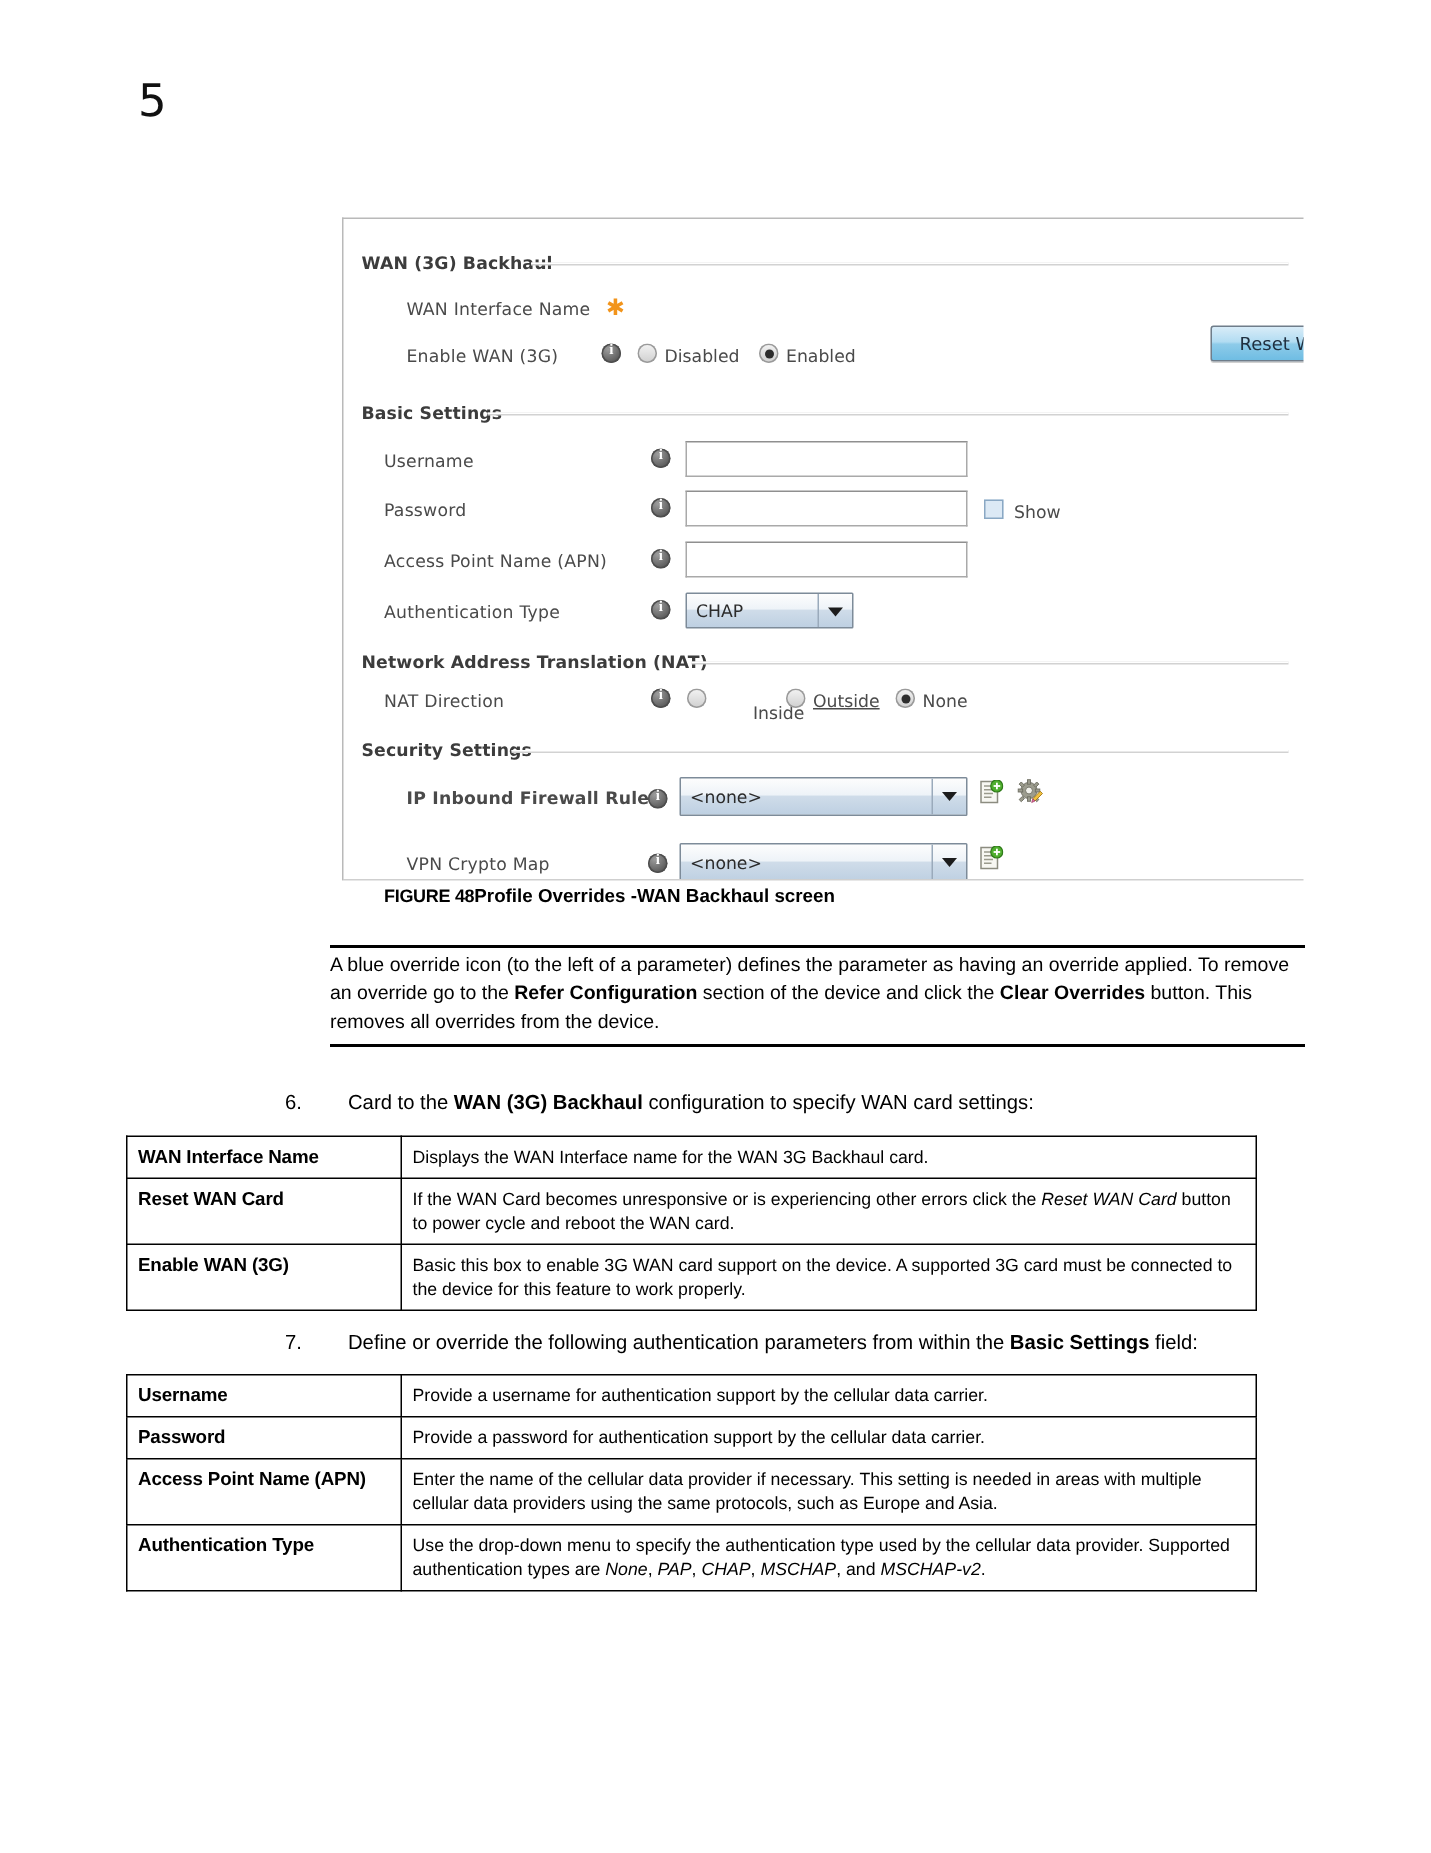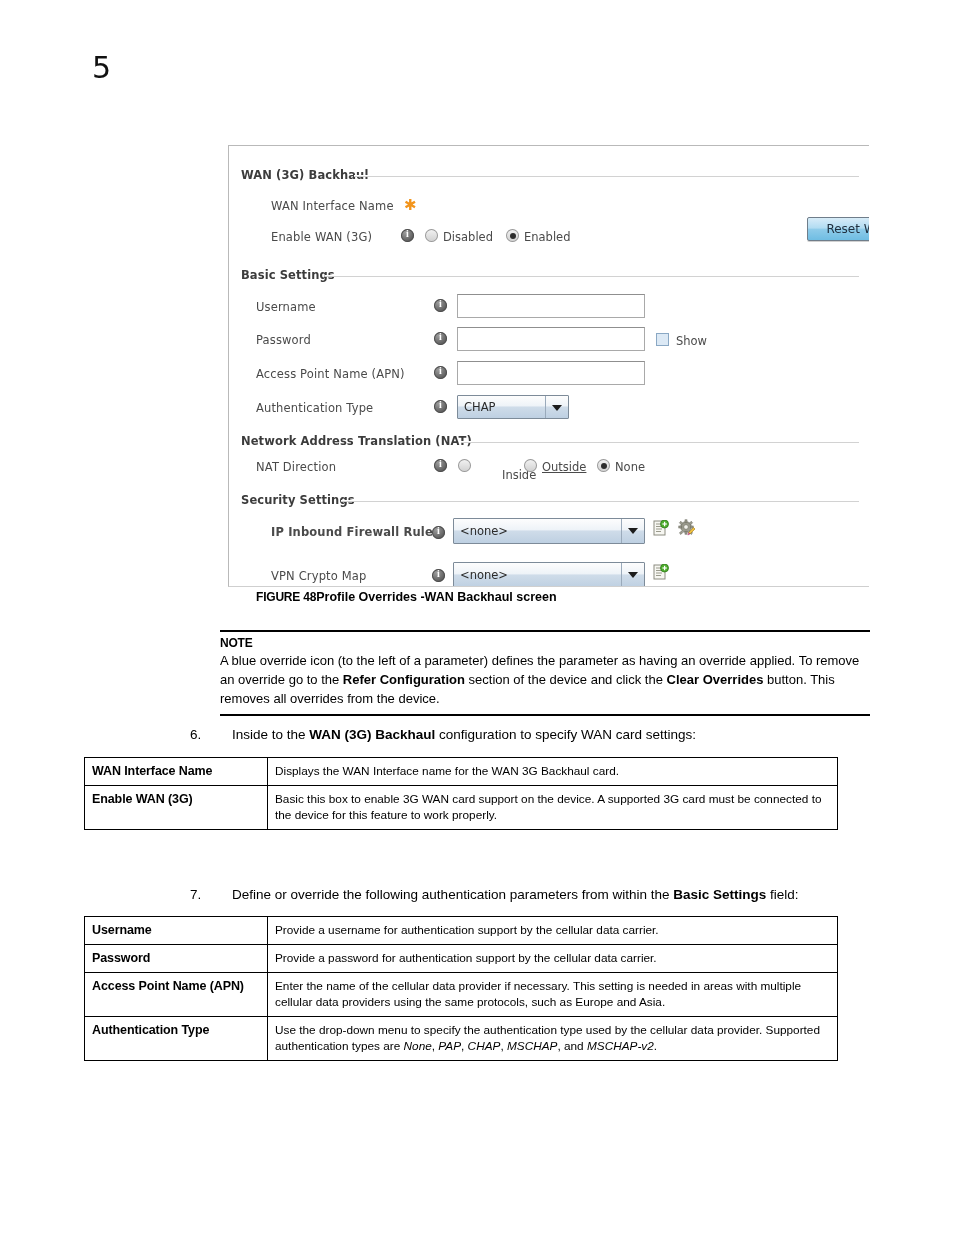--- a/index.html
+++ b/index.html
@@ -387,41 +387,44 @@
 
   </div>
 </div>
 
 <div class="fig-caption">
   <span class="fignum">FIGURE 48</span><span class="figtitle">Profile Overrides -WAN Backhaul screen</span>
 </div>
 
 <div class="note-wrap">
   <div class="note-rule-top"></div>
-  <div class="note-title">NOTE</div>
   <div class="note-body">
     <span>A blue override icon (to the left of a parameter) defines the parameter as having an override applied.</span>
     <span>To remove an override go to the </span><b>Refer Configuration</b><span> section of the device and click the </span><b>Clear</b>
     <b>Overrides</b><span> button. This removes all overrides from the device.</span>
   </div>
   <div class="note-rule-bot"></div>
 </div>
 
 <div class="step" style="left:190px; top:726px; width:700px;">
   <span class="num">6.</span>
-  <span class="txt"><span>Inside to the </span><b>WAN (3G) Backhaul</b><span> configuration to specify WAN card settings:</span></span>
+  <span class="txt"><span>Card to the </span><b>WAN (3G) Backhaul</b><span> configuration to specify WAN card settings:</span></span>
 </div>
 
 <table class="desc-table" style="left:84px; top:757px; width:754px;">
   <tbody>
       <tr>
     <td class="term">WAN Interface Name</td>
     <td class="defn">Displays the WAN Interface name for the WAN 3G Backhaul card.</td>
   </tr>
   <tr>
+    <td class="term">Reset WAN Card</td>
+    <td class="defn"><span>If the WAN Card becomes unresponsive or is experiencing other errors click the </span><i>Reset WAN Card</i><span> button to power cycle and reboot the WAN card.</span></td>
+  </tr>
+  <tr>
     <td class="term">Enable WAN (3G)</td>
     <td class="defn">Basic this box to enable 3G WAN card support on the device. A supported 3G card must be connected to the device for this feature to work properly.</td>
   </tr>
 </tbody>
   </table>
 
 <div class="step" style="left:190px; top:886px; width:720px;">
   <span class="num">7.</span>
   <span class="txt"><span>Define or override the following authentication parameters from within the </span><b>Basic Settings</b><span> field:</span></span>
 </div>

